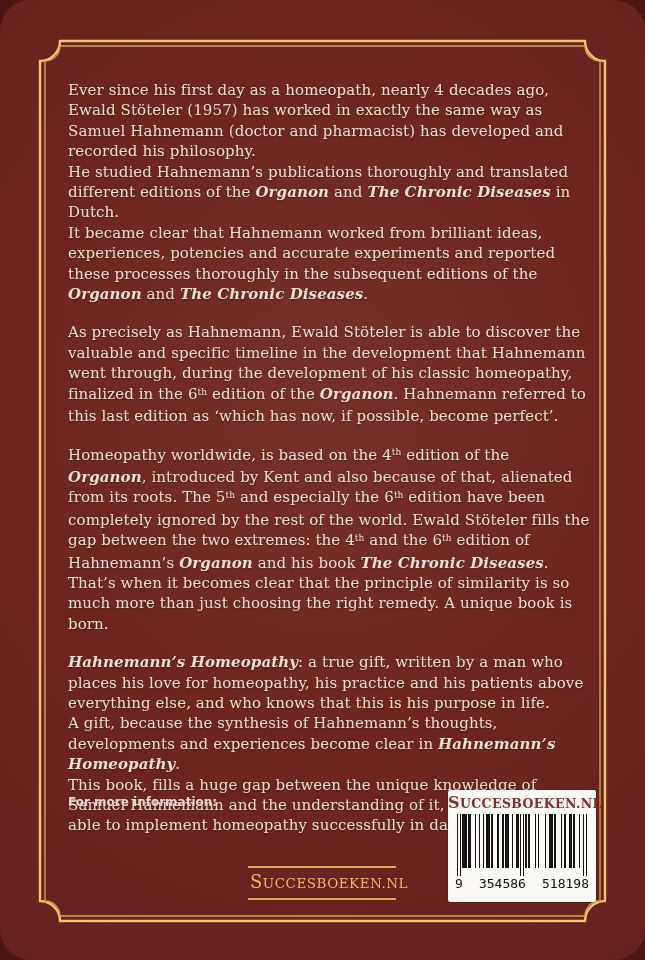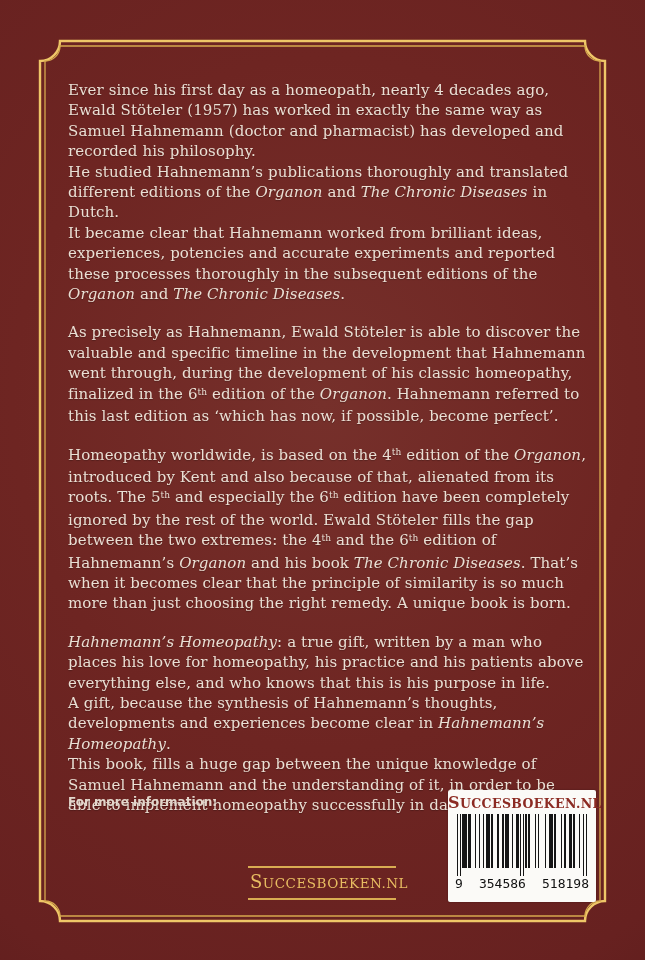--- a/index.html
+++ b/index.html
@@ -1,28 +1,29 @@
 <!DOCTYPE html>
 <html><head>
 <meta charset="utf-8">
 <style>
   html,body{margin:0;padding:0;background:#4a1514;}
   .page{
     position:relative;width:645px;height:960px;overflow:hidden;
     background:radial-gradient(ellipse 120% 90% at 50% 42%, #76302b 0%, #6e2522 40%, #672120 72%, #541a19 100%);
     font-family:"DejaVu Serif", serif;
+    border-radius:31px;
   }
   svg.frame{position:absolute;left:0;top:0;}
   .body-text{
     position:absolute;left:68px;top:80px;width:524px;
     color:#eadfd4;font-size:15px;line-height:20.4px;letter-spacing:0.1px;
     text-shadow:0 1px 1px rgba(0,0,0,0.25);
   }
   .body-text p{margin:0 0 18px 0;}
-  .r-i{font-style:italic;}
+  .r-i{font-style:italic;font-weight:bold;}
   .r-sup{font-size:0.6em;position:relative;top:-0.45em;text-align:right;}
   .footer-info{
     position:absolute;left:68px;top:792px;
     color:#e3d6cb;font-family:"DejaVu Sans", sans-serif;
     font-size:12px;font-weight:bold;line-height:21px;
     text-shadow:0 1px 1px rgba(0,0,0,0.25);
   }
   .logo-box{
     position:absolute;left:322px;top:866px;transform:translateX(-50%);
     width:144px;text-align:center;

